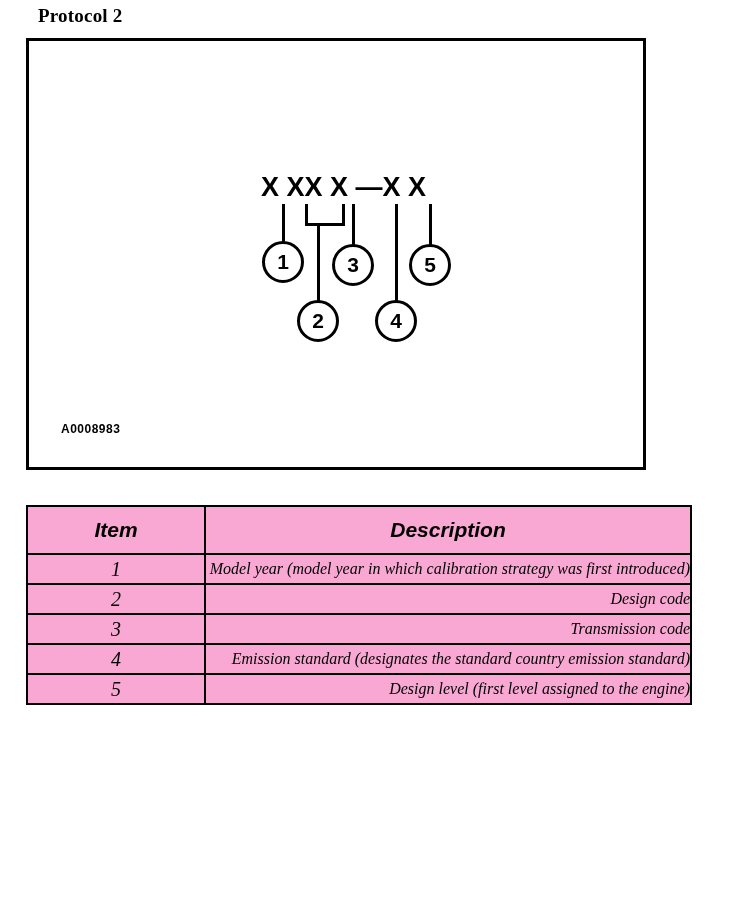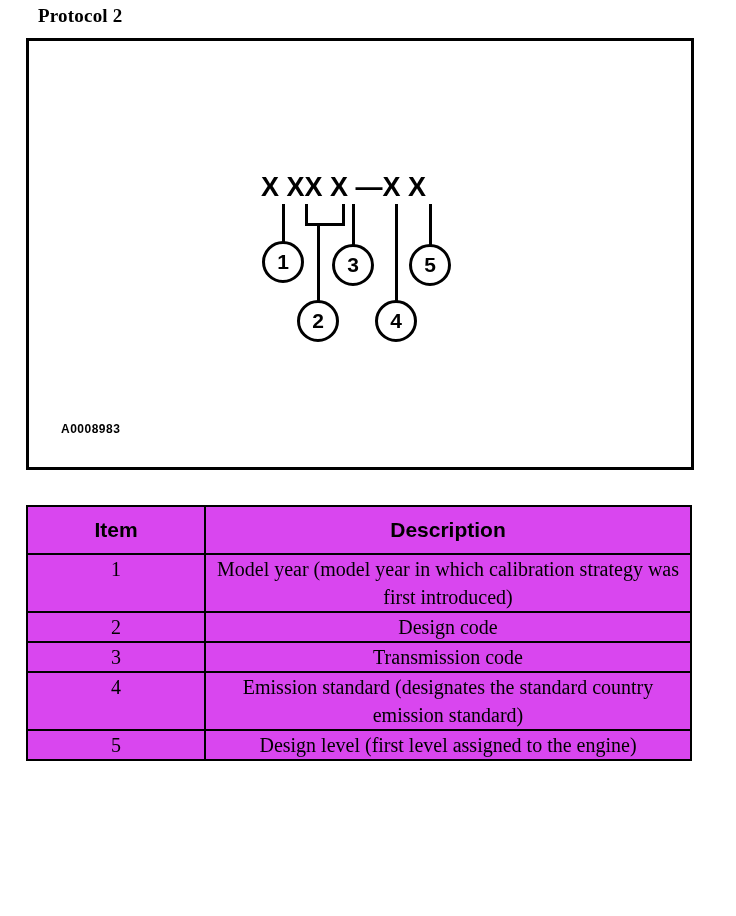--- a/index.html
+++ b/index.html
@@ -28,21 +28,21 @@
     line-height: 24px;
     white-space: nowrap;
     margin-left: 12px;
   }
 
   
   .figure-box {
     position: absolute;
     left: 26px;
     top: 38px;
-    width: 668px;
+    width: 620px;
     height: 432px;
     border: 3px solid #000000;
     box-sizing: border-box;
     background: #ffffff;
   }
 
   .figure-id {
     position: absolute;
     left: 32px;
     top: 381px;
@@ -99,21 +99,22 @@
   .leader-h { height: 3px; }
 
   
   .legend-table {
     position: absolute;
     left: 26px;
     top: 505px;
     width: 664px;
     border-collapse: collapse;
     table-layout: fixed;
-    background: #d946ef;
+    background: #f9a8d4;
+    font-style: italic;
   }
   .legend-table th,
   .legend-table td {
     border: 2px solid #000000;
     vertical-align: top;
     padding: 0;
   }
   .legend-table thead th {
     font-family: "Liberation Sans", sans-serif;
     font-weight: bold;
@@ -127,23 +128,23 @@
 
   .cell-item {
     text-align: center;
     font-family: "Liberation Serif", serif;
     font-size: 20px;
     line-height: 28px;
     padding-top: 11px;
     padding-bottom: 10px;
   }
   .cell-desc {
-    text-align: center;
-    font-family: "Liberation Serif", serif;
-    font-size: 20px;
+    text-align: right;
+    font-family: "Liberation Serif", serif;
+    font-size: 16px;
     line-height: 28px;
     padding: 11px 12px 10px 16px;
   }
 </style>
 </head>
 <body>
 
 <div class="page-title">Protocol 2</div>
 
 <div class="figure-box">

